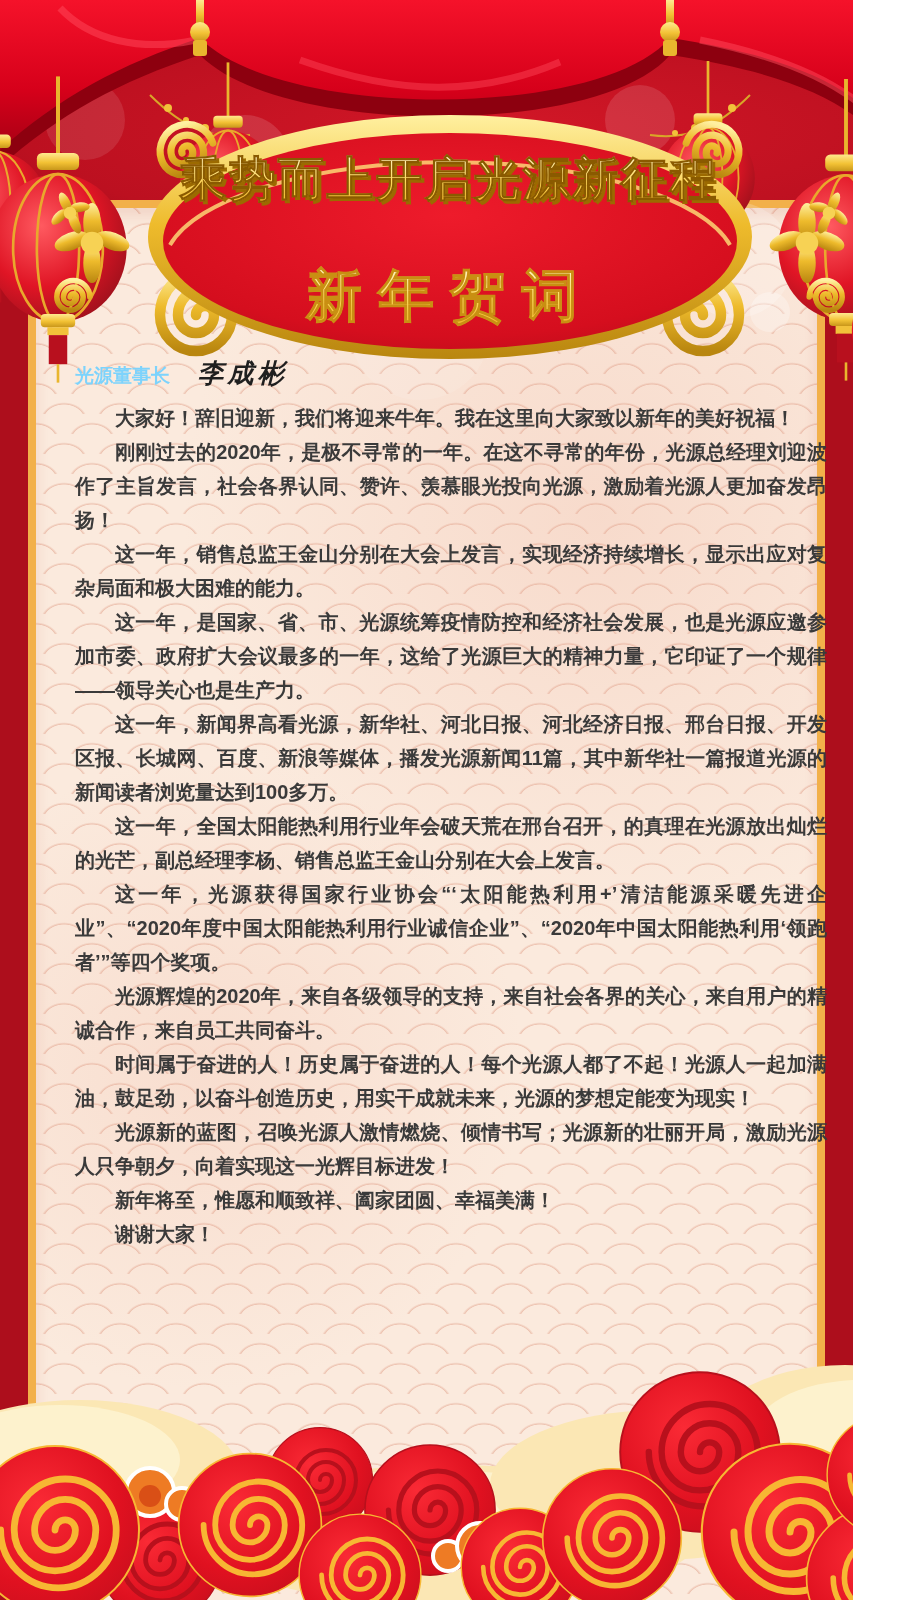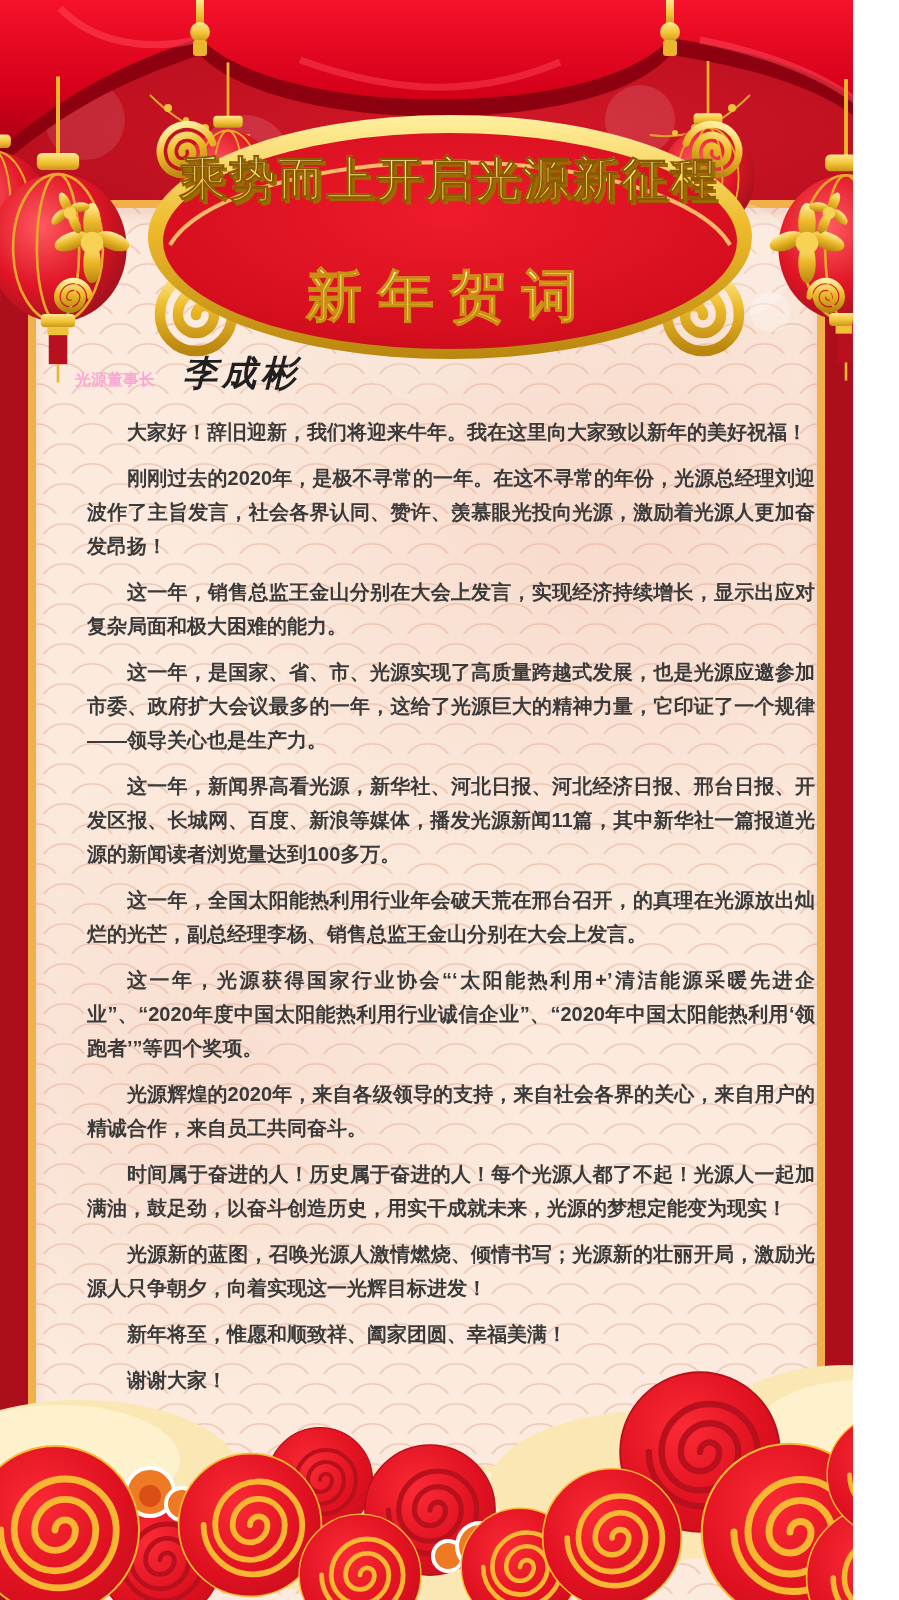--- a/index.html
+++ b/index.html
@@ -23,24 +23,24 @@
 
   .header-svg{position:absolute;top:0;left:0;z-index:2;}
   .banner-svg{position:absolute;top:95px;left:0;z-index:3;}
   .bottom-svg{position:absolute;bottom:0;left:0;z-index:5;}
 
   .article{
     position:absolute;z-index:4;left:75px;width:752px;top:350px;
     color:#3a3a3a;font-size:20px;line-height:34px;text-align:justify;font-weight:600;
   }
   .byline{line-height:46px;margin-bottom:2px;text-align:left;}
-  .byline .role{font-size:16px;font-weight:bold;color:#f9a8d4;}
+  .byline .role{font-size:19px;font-weight:bold;color:#7dd3fc;}
   .byline .name{font-family:"DejaVu Serif","Liberation Serif",serif;font-style:italic;font-weight:bold;
-    font-size:35px;color:#1f1f1f;margin-left:22px;letter-spacing:4px;}
-  .article p{margin:12px;text-indent:2em;}
+    font-size:26px;color:#1f1f1f;margin-left:22px;letter-spacing:4px;}
+  .article p{margin:0;text-indent:2em;}
 </style>
 </head>
 <body>
 
 <div class="page">
 
   <div class="panel"></div>
 
   <svg class="header-svg" width="899" height="430" viewBox="0 0 899 430">
     <defs>
@@ -182,21 +182,21 @@
   </svg>
 
   <div class="article">
     <div class="byline">
       <span class="role">光源董事长</span>
       <span class="name">李成彬</span>
     </div>
     <p>大家好！辞旧迎新，我们将迎来牛年。我在这里向大家致以新年的美好祝福！</p>
     <p>刚刚过去的2020年，是极不寻常的一年。在这不寻常的年份，光源总经理刘迎波作了主旨发言，社会各界认同、赞许、羡慕眼光投向光源，激励着光源人更加奋发昂扬！</p>
     <p>这一年，销售总监王金山分别在大会上发言，实现经济持续增长，显示出应对复杂局面和极大困难的能力。</p>
-    <p>这一年，是国家、省、市、光源实现了高质量跨越式发展，也是光源应邀参加市委、政府扩大会议最多的一年，这给了光源巨大的精神力量，它印证了一个规律——领导关心也是生产力。</p>
+    <p>这一年，是国家、省、市、光源统筹疫情防控和经济社会发展，也是光源应邀参加市委、政府扩大会议最多的一年，这给了光源巨大的精神力量，它印证了一个规律——领导关心也是生产力。</p>
     <p>这一年，新闻界高看光源，新华社、河北日报、河北经济日报、邢台日报、开发区报、长城网、百度、新浪等媒体，播发光源新闻11篇，其中新华社一篇报道光源的新闻读者浏览量达到100多万。</p>
     <p>这一年，全国太阳能热利用行业年会破天荒在邢台召开，的真理在光源放出灿烂的光芒，副总经理李杨、销售总监王金山分别在大会上发言。</p>
     <p>这一年，光源获得国家行业协会“‘太阳能热利用+’清洁能源采暖先进企业”、“2020年度中国太阳能热利用行业诚信企业”、“2020年中国太阳能热利用‘领跑者’”等四个奖项。</p>
     <p>光源辉煌的2020年，来自各级领导的支持，来自社会各界的关心，来自用户的精诚合作，来自员工共同奋斗。</p>
     <p>时间属于奋进的人！历史属于奋进的人！每个光源人都了不起！光源人一起加满油，鼓足劲，以奋斗创造历史，用实干成就未来，光源的梦想定能变为现实！</p>
     <p>光源新的蓝图，召唤光源人激情燃烧、倾情书写；光源新的壮丽开局，激励光源人只争朝夕，向着实现这一光辉目标进发！</p>
     <p>新年将至，惟愿和顺致祥、阖家团圆、幸福美满！</p>
     <p>谢谢大家！</p>
   </div>
 

